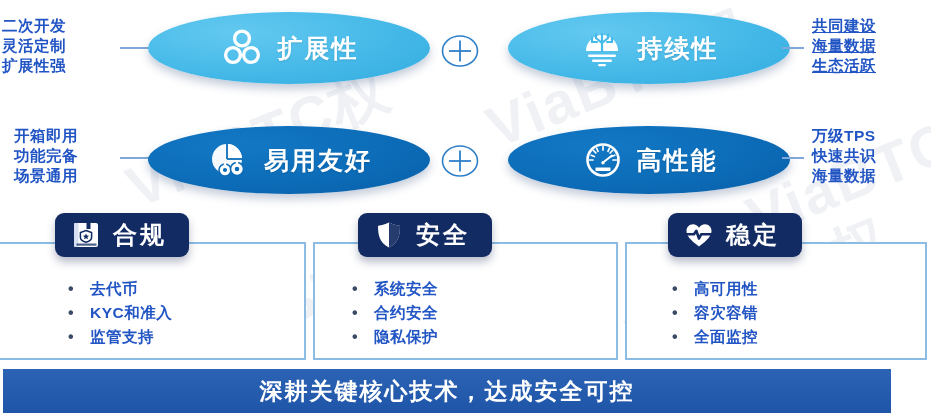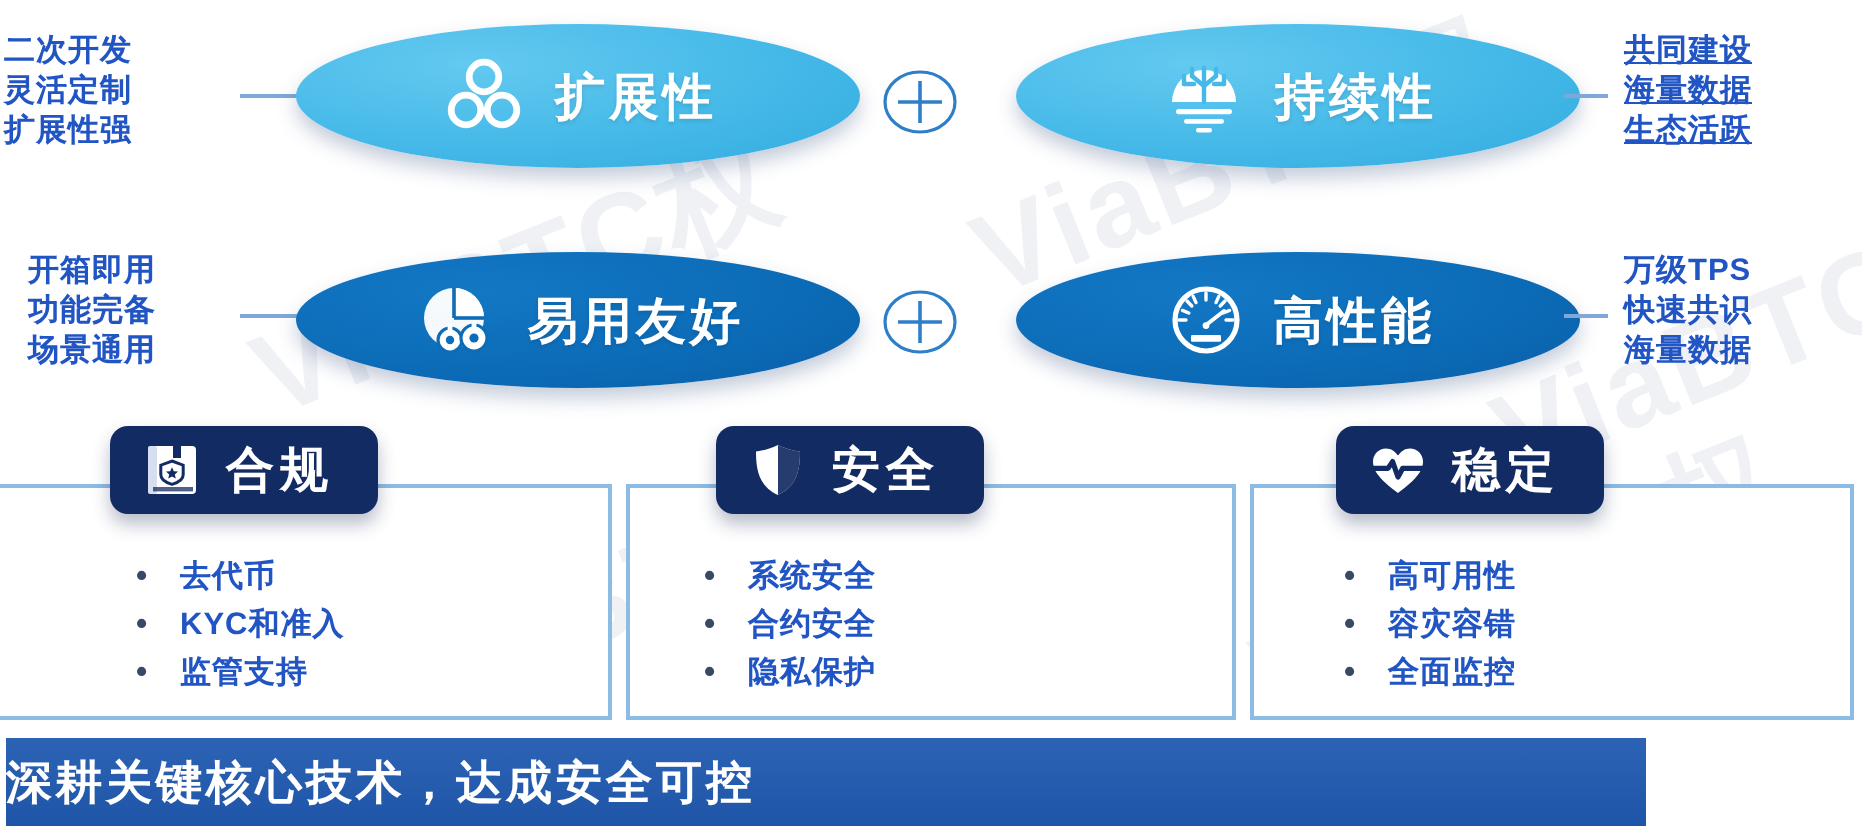--- a/index.html
+++ b/index.html
@@ -133,24 +133,25 @@
     width: 22px;
     color: #3A4A66;
     font-size: 16px;
     flex: 0 0 22px;
   }
 
   
   .banner {
     position: absolute;
     left: 3px; top: 369px;
-    width: 820px; height: 44px;
+    width: 888px; height: 44px;
     background: linear-gradient(180deg,#2C63B4 0%,#1F55A8 100%);
     display: flex;
     align-items: center;
+    justify-content: center;
   }
   .banner .btxt {
     color: #ffffff;
     font-size: 23px;
     font-weight: bold;
     letter-spacing: 2px;
   }
 </style>
 </head>
 <body>

